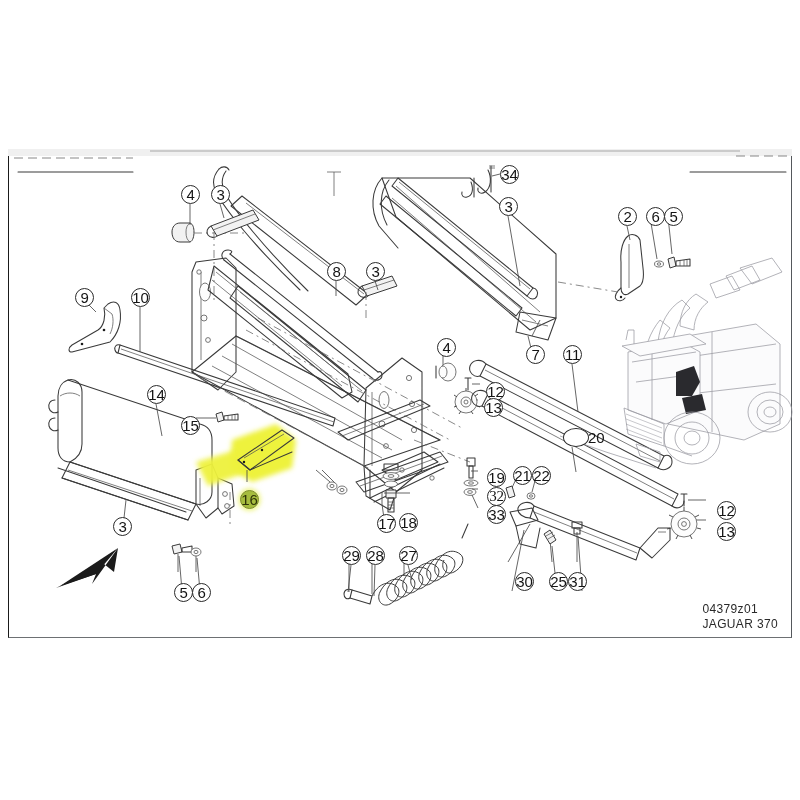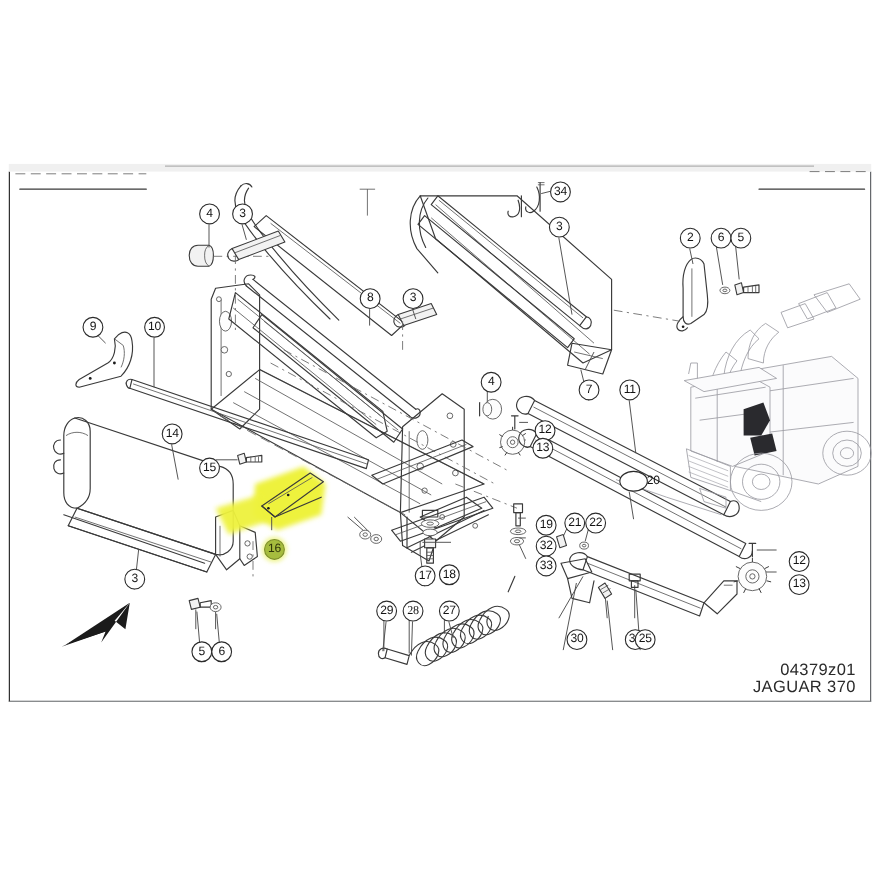--- a/index.html
+++ b/index.html
@@ -44,43 +44,42 @@
 
   
   .callout {
     position: absolute;
     width: 19px;
     height: 19px;
     border-radius: 50%;
     border: 1.1px solid #2b2b2b;
     background: #ffffff;
     color: #141414;
-    font-size: 11px;
+    font-size: 15px;
     line-height: 17px;
     text-align: center;
     font-family: "Liberation Sans", sans-serif;
     letter-spacing: -0.2px;
     box-sizing: border-box;
     z-index: 6;
   }
 
   .callout.highlight {
     background: #a6bc3e;
     border-color: #7e8f2c;
     color: #2f3408;
     box-shadow: 0 0 4px 2px rgba(226,236,60,0.55);
   }
 
   
   #caption-block {
     position: absolute;
     right: 22px;
     top: 602px;
-    text-align: right;
-    font-size: 15px;
+    font-size: 12px;
     color: #2a2a2a;
     line-height: 15px;
     letter-spacing: 0.35px;
     font-family: "Liberation Sans", sans-serif;
     z-index: 7;
   }
   #caption-block div { white-space: nowrap; }
 </style>
 </head>
 <body>
@@ -529,33 +528,33 @@
       <div class="callout" style="left: 437px; top: 338px;">4</div>
       <div class="callout" style="left: 147px; top: 385px;">14</div>
       <div class="callout" style="left: 486px; top: 382px;">12</div>
       <div class="callout" style="left: 484px; top: 398px;">13</div>
       <div class="callout" style="left: 181px; top: 416px;">15</div>
       <div class="callout" style="left: 563px; top: 428px; padding-left: 24px;">20</div>
       <div class="callout highlight" style="left: 240px; top: 490px;">16</div>
       <div class="callout" style="left: 487px; top: 468px;">19</div>
       <div class="callout" style="left: 513px; top: 466px;">21</div>
       <div class="callout" style="left: 532px; top: 466px;">22</div>
-      <div class="callout" style="left: 487px; top: 487px;">32</div>
+      <div class="callout" style="left: 487px; top: 487px; font-family: Liberation Serif, serif;">32</div>
       <div class="callout" style="left: 399px; top: 493px; margin-top: 20px;">18</div>
       <div class="callout" style="left: 487px; top: 505px;">33</div>
       <div class="callout" style="left: 113px; top: 517px;">3</div>
       <div class="callout" style="left: 377px; top: 514px;">17</div>
       <div class="callout" style="left: 717px; top: 501px;">12</div>
       <div class="callout" style="left: 717px; top: 522px;">13</div>
       <div class="callout" style="left: 342px; top: 546px;">29</div>
-      <div class="callout" style="left: 366px; top: 546px; font-family: Liberation Serif, serif;">28</div>
+      <div class="callout" style="left: 366px; top: 546px;">28</div>
       <div class="callout" style="left: 399px; top: 546px;">27</div>
       <div class="callout" style="left: 503px; top: 572px; margin-left: 12px;">30</div>
       <div class="callout" style="left: 548px; top: 572px; margin-left: 20px;">31</div>
-      <div class="callout" style="left: 577px; top: 572px; text-align: center;">25</div>
+      <div class="callout" style="left: 549px; top: 572px; text-align: center;">25</div>
       <div class="callout" style="left: 174px; top: 583px;">5</div>
       <div class="callout" style="left: 192px; top: 583px;">6</div>
     </div>
 
   <div id="caption-block">
     <div>04379z01</div>
     <div>JAGUAR 370</div>
   </div>
 
 </div>

